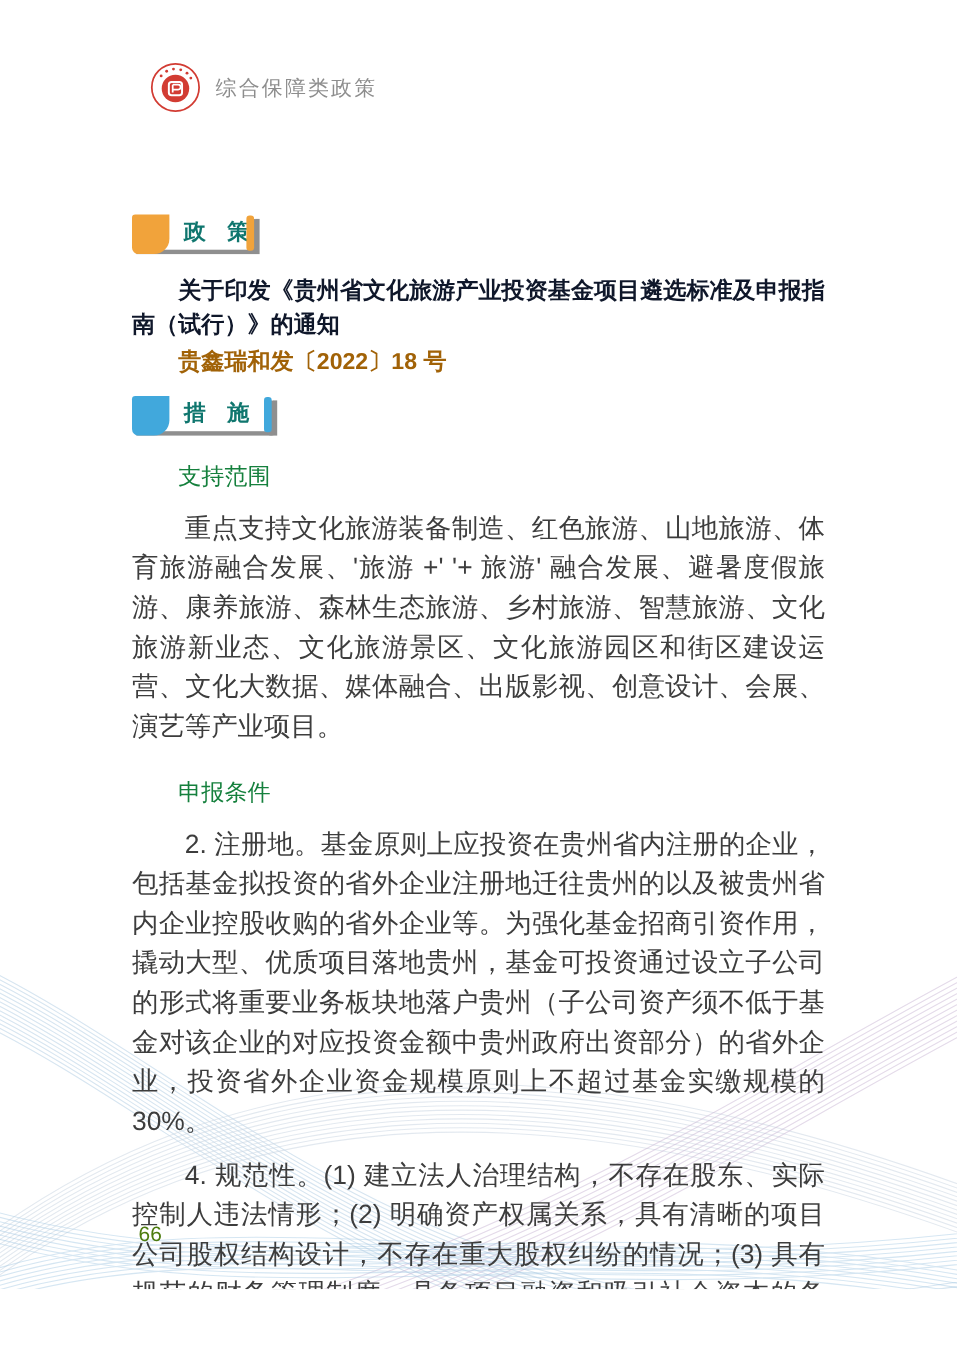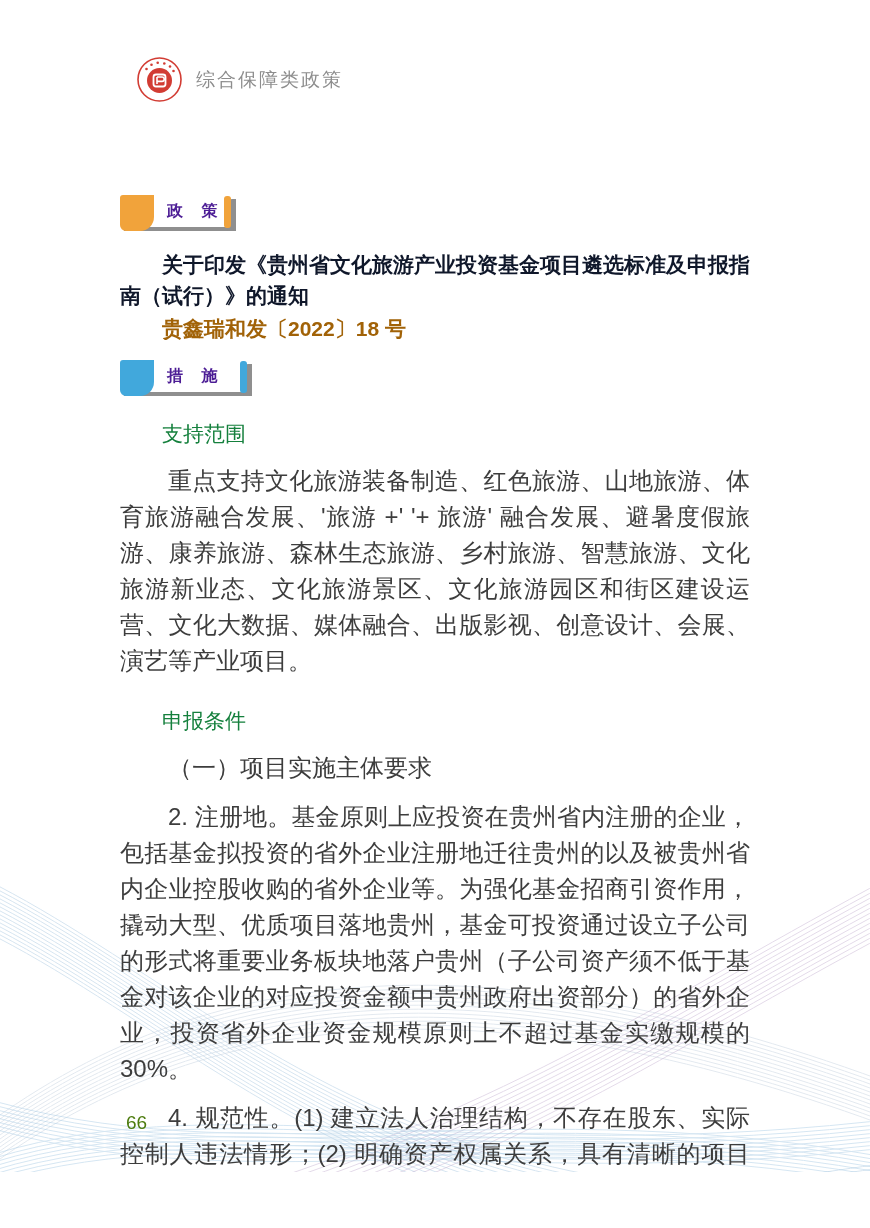--- a/index.html
+++ b/index.html
@@ -57,23 +57,23 @@
     width: 7px; height: 32px;
     border-radius: 3px;
     box-shadow: 3px 3px 0 #8f8f8f;
   }
   .badge.orange .sq, .badge.orange .bar { background: #F1A33B; }
   .badge.blue .sq,  .badge.blue .bar  { background: #41A8DC; }
   .badge .label {
     position: absolute;
     left: 47px; top: 0;
     line-height: 32px;
-    font-size: 16px;
+    font-size: 20px;
     font-weight: 700;
-    color: #4c1d95;
+    color: #0f766e;
     letter-spacing: 7px;
     white-space: nowrap;
   }
   .badge-policy   { margin-top: 92px; }
   .badge-measures { margin-top: 16px; padding-left: 16px; }
 
   
   .doc-title {
     margin: 22px 0 0 0;
     font-size: 21px;
@@ -162,21 +162,20 @@
     <div class="badge blue badge-measures">
       <span class="sq"></span>
       <span class="label">措 施</span>
       <span class="bar"></span>
     </div>
 
     <h2 class="section-heading">支持范围</h2>
     <p class="para">重点支持文化旅游装备制造、红色旅游、山地旅游、体育旅游融合发展、'旅游 +' '+ 旅游' 融合发展、避暑度假旅游、康养旅游、森林生态旅游、乡村旅游、智慧旅游、文化旅游新业态、文化旅游景区、文化旅游园区和街区建设运营、文化大数据、媒体融合、出版影视、创意设计、会展、演艺等产业项目。</p>
 
     <h2 class="section-heading">申报条件</h2>
-    <p class="para">（一）项目实施主体要求</p>
     <p class="para">2. 注册地。基金原则上应投资在贵州省内注册的企业，包括基金拟投资的省外企业注册地迁往贵州的以及被贵州省内企业控股收购的省外企业等。为强化基金招商引资作用，撬动大型、优质项目落地贵州，基金可投资通过设立子公司的形式将重要业务板块地落户贵州（子公司资产须不低于基金对该企业的对应投资金额中贵州政府出资部分）的省外企业，投资省外企业资金规模原则上不超过基金实缴规模的 30%。</p>
     <p class="para">4. 规范性。(1) 建立法人治理结构，不存在股东、实际控制人违法情形；(2) 明确资产权属关系，具有清晰的项目公司股权结构设计，不存在重大股权纠纷的情况；(3) 具有规范的财务管理制度，具备项目融资和吸引社会资本的条件。</p>
   </div>
 
   <div class="page-number">66</div>
 
   <svg class="waves" viewBox="0 0 870 340" aria-hidden="true">
     <defs>
       <path id="wA" d="M -30 40 C 120 110, 270 250, 480 315 S 760 345, 900 330" fill="none"></path>
       <path id="wB" d="M -30 305 C 210 120, 500 105, 900 255" fill="none"></path>

